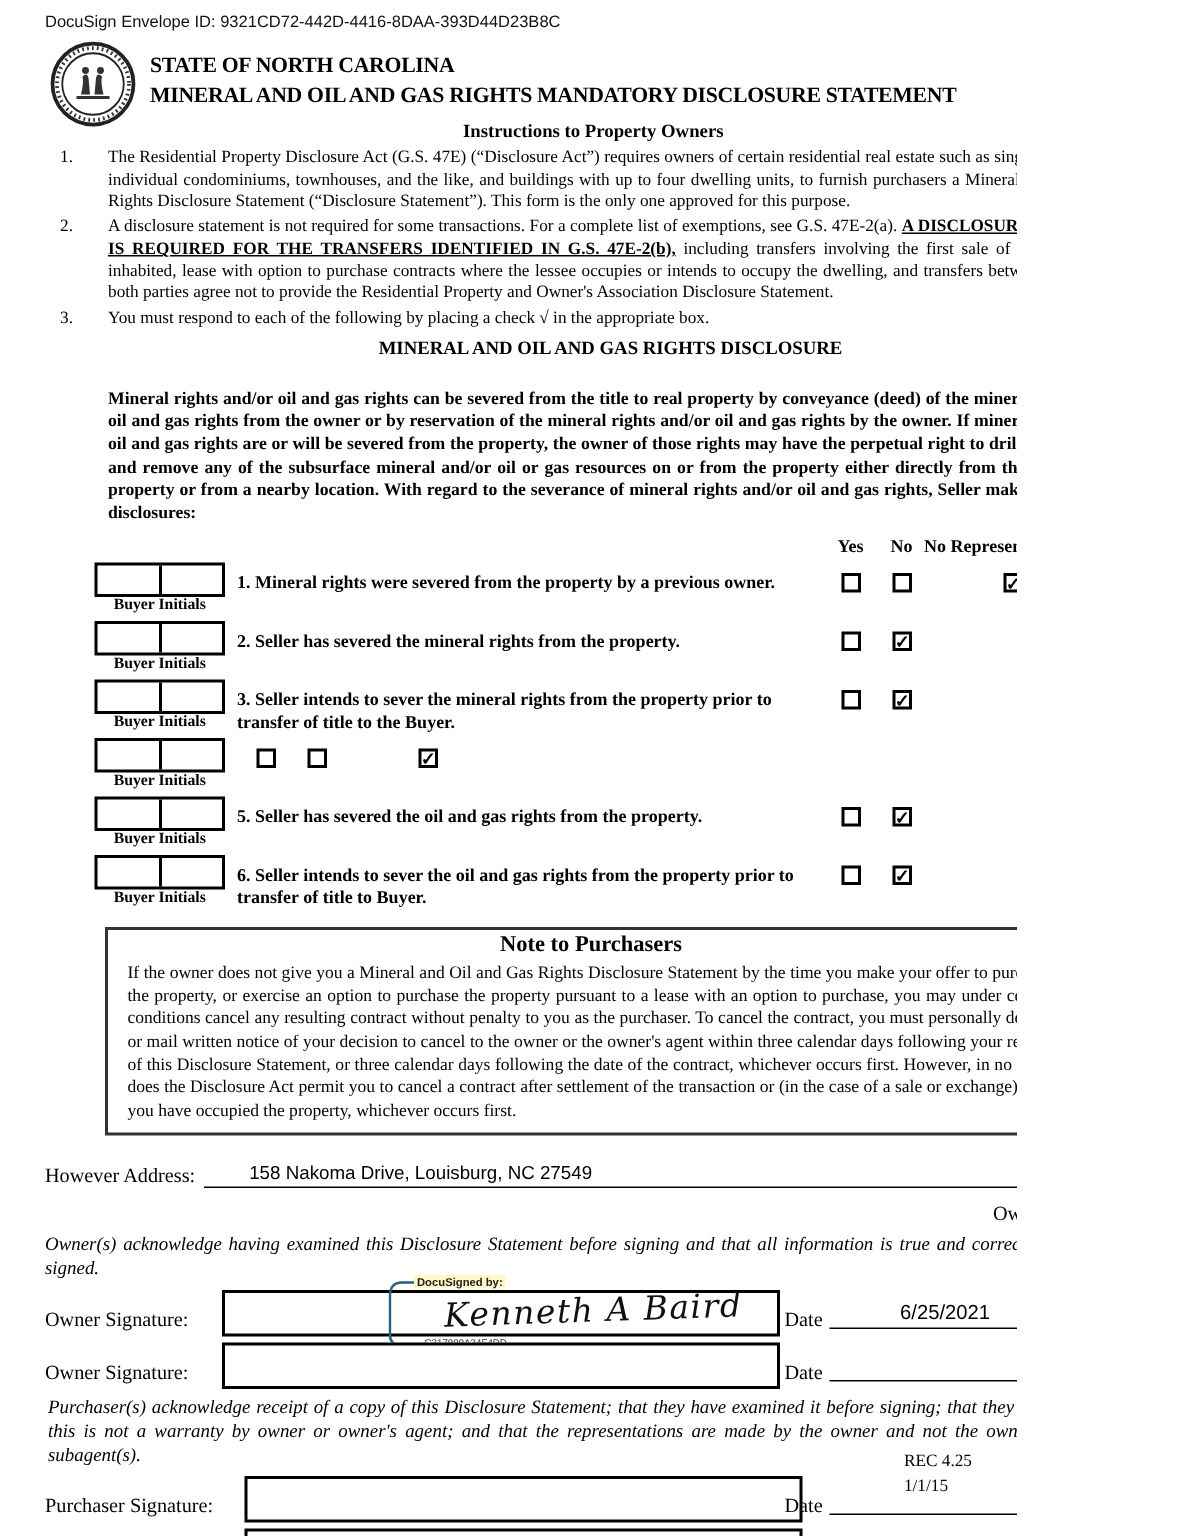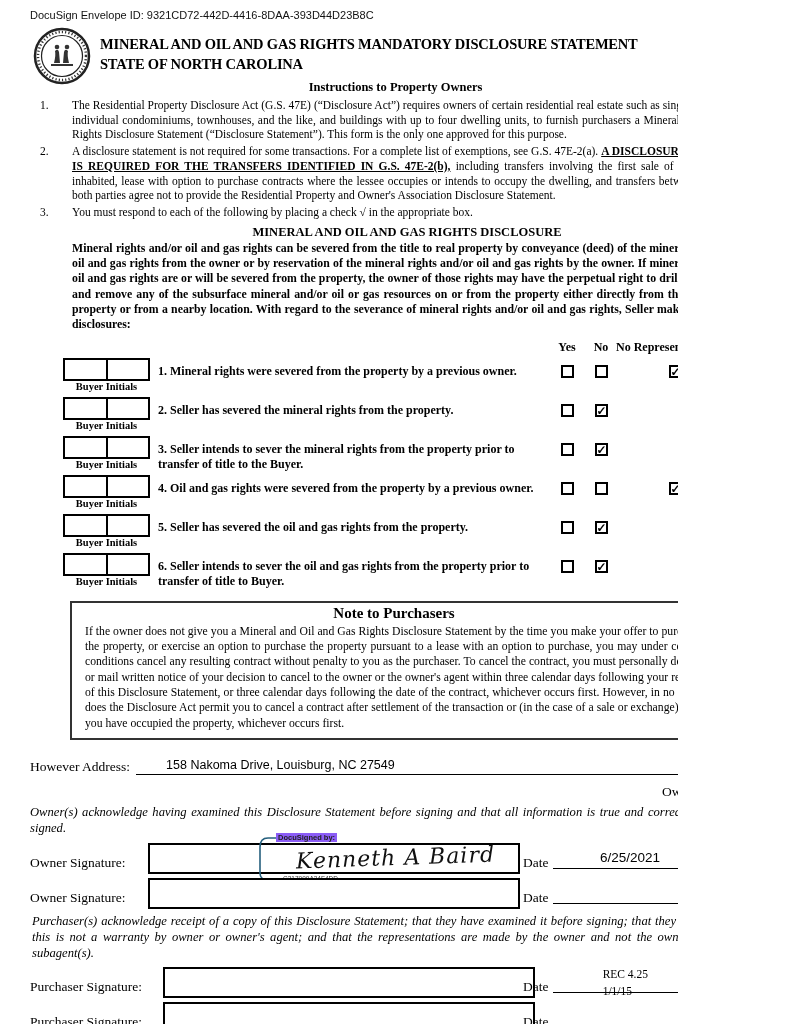--- a/index.html
+++ b/index.html
@@ -22,21 +22,21 @@
   .titles div {
     font-weight: bold; font-size: 14.5px; line-height: 1.35;
     letter-spacing: -0.2px; white-space: nowrap;
   }
   .flow { position: absolute; top: 80px; left: 0; width: 791px; }
   .instr-heading { text-align: center; font-weight: bold; font-size: 12.5px; margin-bottom: 3px; }
   .li { display: flex; margin: 0 31px 2px 40px; }
   .li .num { width: 32px; flex: 0 0 auto; font-size: 11.5px; padding-top: 0.5px; }
   .li .t { flex: 1; text-align: justify; font-size: 11.5px; line-height: 1.28; }
   .bu { text-decoration: underline; }
-  .disc-heading { text-align: center; font-weight: bold; font-size: 12.5px; margin: 5px 0 1px 0; padding-left: 23px; }
+  .disc-heading { text-align: center; font-weight: bold; font-size: 12.5px; margin: 5px 0 18px 0; padding-left: 23px; }
   .disc-intro {
     margin: 0 33px 0 72px; font-weight: bold; font-size: 11.8px;
     line-height: 1.3; text-align: justify;
   }
   
   .cbheader { display: flex; margin: 7px 0 3px 30px; font-weight: bold; font-size: 12px; }
   .cbheader .sp { width: 518px; }
   .cbheader .h-yes { width: 38px; text-align: center; }
   .cbheader .h-no { width: 30px; text-align: center; }
   .cbheader .h-norep { width: 118px; white-space: nowrap; }
@@ -80,21 +80,21 @@
   .datelbl { position: absolute; left: 523px; bottom: 6px; font-size: 13.5px; }
   .dateline { position: absolute; left: 553px; right: 31px; bottom: 8px; border-bottom: 1.5px solid #000; }
   .dateval {
     position: absolute; left: 600px; bottom: 12px;
     font-family: "Liberation Sans", sans-serif; font-size: 13.5px;
   }
   
   .ds-label {
     position: absolute; left: 276px; top: -9px;
     font-family: "Liberation Sans", sans-serif; font-size: 7.5px; font-weight: bold; color: #222;
-    background: #8b5cf6; padding: 0 2px;
+    background: #fef9c3; padding: 0 2px;
   }
   .ds-bracket { position: absolute; left: 252px; top: -7px; }
   .sig-script {
     position: absolute; left: 296px; top: 3px;
     font-family: "DejaVu Serif", serif; font-style: italic; font-size: 22px;
     transform: rotate(-2deg); letter-spacing: 1px; color: #101010; white-space: nowrap;
   }
   .ds-id {
     position: absolute; left: 283px; top: 33px;
     font-family: "Liberation Sans", sans-serif; font-size: 6.5px; color: #333;
@@ -114,22 +114,22 @@
       <circle cx="29" cy="29" r="27" fill="none" stroke="#222" stroke-width="2.5"></circle>
       <circle cx="29" cy="29" r="20.5" fill="none" stroke="#222" stroke-width="1.2"></circle>
       <circle cx="29" cy="29" r="24" fill="none" stroke="#333" stroke-width="2.5" stroke-dasharray="1.2,2.1"></circle>
       <path d="M21 36 q2 -8 1 -12 q3 -3 4 1 l1 11 z" fill="#333"></path>
       <path d="M36 36 q-2 -8 -1 -12 q-3 -3 -4 1 l-1 11 z" fill="#333"></path>
       <circle cx="24" cy="20" r="2.3" fill="#333"></circle>
       <circle cx="34" cy="20" r="2.3" fill="#333"></circle>
       <rect x="18" y="37" width="22" height="2" fill="#333"></rect>
     </svg>
     <div class="titles">
+      <div>STATE OF NORTH CAROLINA</div>
       <div>MINERAL AND OIL AND GAS RIGHTS MANDATORY DISCLOSURE STATEMENT</div>
-      <div>STATE OF NORTH CAROLINA</div>
     </div>
   </div>
 
   <div class="flow">
     <div class="instr-heading">Instructions to Property Owners</div>
 
     <div class="li">
       <span class="num">1.</span>
       <span class="t"><span>The Residential Property Disclosure Act (G.S. 47E) (“Disclosure Act”) requires owners of certain residential real estate such as single-family homes, individual condominiums, townhouses, and the like, and buildings with up to four dwelling units, to furnish purchasers a Mineral and Oil and Gas Rights Disclosure Statement (“Disclosure Statement”). This form is the only one approved for this purpose.</span><b class="bu"></b><span></span></span>
     </div>
@@ -211,21 +211,20 @@
           </div>
         </div>
         <div class="drow">
           <div class="ini">
             <div class="ini-box">
               <div class="cell"></div>
               <div class="cell c2"></div>
             </div>
             <div class="ini-lbl">Buyer Initials</div>
           </div>
-          <div class="dtext"><b class="dnum">4.</b> <span class="dbody">Oil and gas rights were severed from the property by a previous owner.</span></div>
           <div class="cbcol yes">
             <span class="cb"></span>
           </div>
           <div class="cbcol no">
             <span class="cb"></span>
           </div>
           <div class="cbcol norep">
             <span class="cb">✓</span>
           </div>
         </div>

